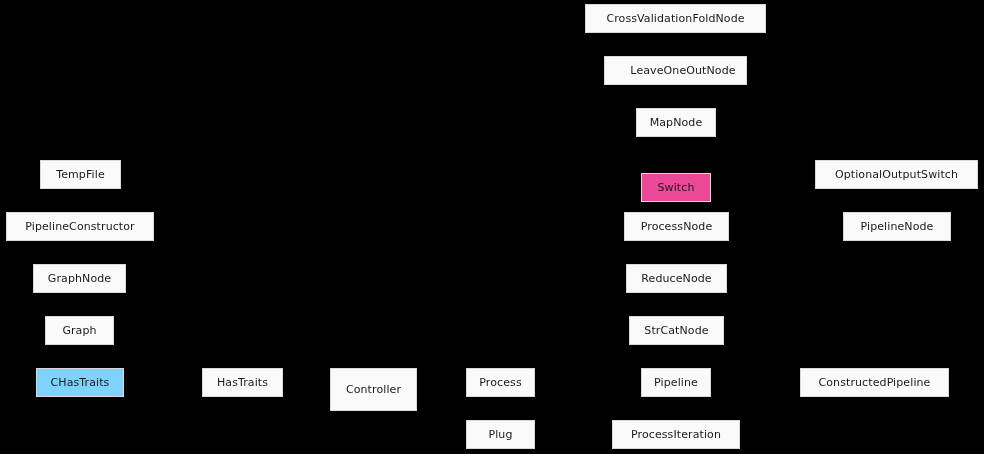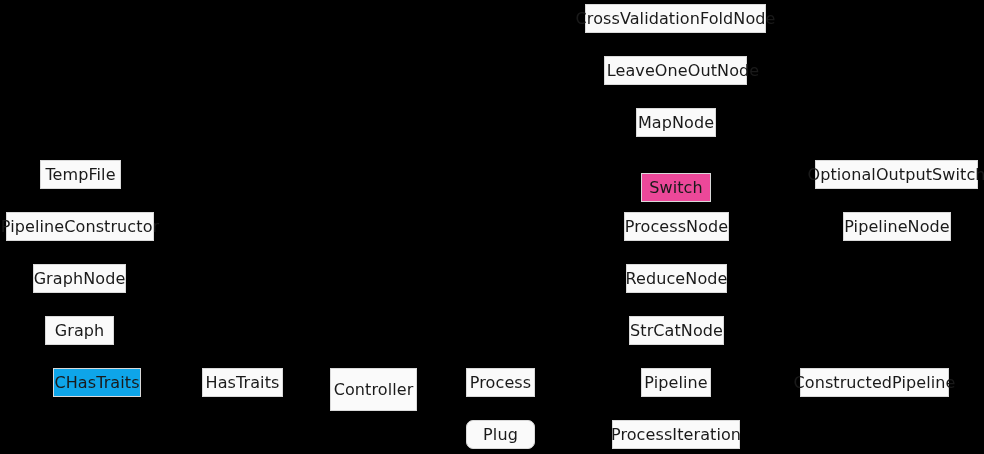--- a/index.html
+++ b/index.html
@@ -15,21 +15,21 @@
     background: #000000;
     overflow: hidden;
     font-family: "DejaVu Sans", "Liberation Sans", sans-serif;
   }
   .class-node {
     position: absolute;
     box-sizing: border-box;
     background: #fafafa;
     border: 1px solid #d9d9d9;
     color: #1a1a1a;
-    font-size: 16px;
+    font-size: 11px;
     line-height: 1;
     letter-spacing: 0.1px;
     display: flex;
     align-items: center;
     justify-content: center;
     white-space: nowrap;
     text-align: center;
     user-select: none;
   }
 </style>
@@ -43,21 +43,21 @@
     <div class="class-node" style="left: 40px; top: 160px; width: 81px; height: 29px; background: rgb(250, 250, 250); border-color: rgb(217, 217, 217); color: rgb(26, 26, 26);">TempFile</div>
     <div class="class-node" style="left: 641px; top: 173px; width: 70px; height: 29px; background: #ec4899; border-color: rgb(217, 217, 217); color: rgb(26, 26, 26);">Switch</div>
     <div class="class-node" style="left: 815px; top: 160px; width: 163px; height: 29px; background: rgb(250, 250, 250); border-color: rgb(217, 217, 217); color: rgb(26, 26, 26);">OptionalOutputSwitch</div>
     <div class="class-node" style="left: 6px; top: 212px; width: 148px; height: 29px; background: rgb(250, 250, 250); border-color: rgb(217, 217, 217); color: rgb(26, 26, 26);">PipelineConstructor</div>
     <div class="class-node" style="left: 624px; top: 212px; width: 105px; height: 29px; background: rgb(250, 250, 250); border-color: rgb(217, 217, 217); color: rgb(26, 26, 26);">ProcessNode</div>
     <div class="class-node" style="left: 843px; top: 212px; width: 108px; height: 29px; background: rgb(250, 250, 250); border-color: rgb(217, 217, 217); color: rgb(26, 26, 26);">PipelineNode</div>
     <div class="class-node" style="left: 33px; top: 264px; width: 93px; height: 29px; background: rgb(250, 250, 250); border-color: rgb(217, 217, 217); color: rgb(26, 26, 26);">GraphNode</div>
     <div class="class-node" style="left: 626px; top: 264px; width: 101px; height: 29px; background: rgb(250, 250, 250); border-color: rgb(217, 217, 217); color: rgb(26, 26, 26);">ReduceNode</div>
     <div class="class-node" style="left: 45px; top: 316px; width: 69px; height: 29px; background: rgb(250, 250, 250); border-color: rgb(217, 217, 217); color: rgb(26, 26, 26);">Graph</div>
     <div class="class-node" style="left: 629px; top: 316px; width: 95px; height: 29px; background: rgb(250, 250, 250); border-color: rgb(217, 217, 217); color: rgb(26, 26, 26);">StrCatNode</div>
-    <div class="class-node" style="left: 36px; top: 368px; width: 88px; height: 29px; background: #0ea5e9; border-color: rgb(217, 217, 217); color: rgb(26, 26, 26); margin-left: 17px;">CHasTraits</div>
+    <div class="class-node" style="left: 36px; top: 368px; width: 88px; height: 29px; background: #7dd3fc; border-color: rgb(217, 217, 217); color: rgb(26, 26, 26);">CHasTraits</div>
     <div class="class-node" style="left: 202px; top: 368px; width: 81px; height: 29px; background: rgb(250, 250, 250); border-color: rgb(217, 217, 217); color: rgb(26, 26, 26);">HasTraits</div>
     <div class="class-node" style="left: 330px; top: 368px; width: 87px; height: 43px; background: rgb(250, 250, 250); border-color: rgb(217, 217, 217); color: rgb(26, 26, 26);">Controller</div>
     <div class="class-node" style="left: 466px; top: 368px; width: 69px; height: 29px; background: rgb(250, 250, 250); border-color: rgb(217, 217, 217); color: rgb(26, 26, 26);">Process</div>
     <div class="class-node" style="left: 641px; top: 368px; width: 70px; height: 29px; background: rgb(250, 250, 250); border-color: rgb(217, 217, 217); color: rgb(26, 26, 26);">Pipeline</div>
     <div class="class-node" style="left: 800px; top: 368px; width: 149px; height: 29px; background: rgb(250, 250, 250); border-color: rgb(217, 217, 217); color: rgb(26, 26, 26);">ConstructedPipeline</div>
-    <div class="class-node" style="left: 466px; top: 420px; width: 69px; height: 29px; background: rgb(250, 250, 250); border-color: rgb(217, 217, 217); color: rgb(26, 26, 26); border-radius: 7px;">Plug</div>
+    <div class="class-node" style="left: 466px; top: 420px; width: 69px; height: 29px; background: rgb(250, 250, 250); border-color: rgb(217, 217, 217); color: rgb(26, 26, 26);">Plug</div>
     <div class="class-node" style="left: 612px; top: 420px; width: 128px; height: 29px; background: rgb(250, 250, 250); border-color: rgb(217, 217, 217); color: rgb(26, 26, 26);">ProcessIteration</div>
   </div>
 
 </body></html>

